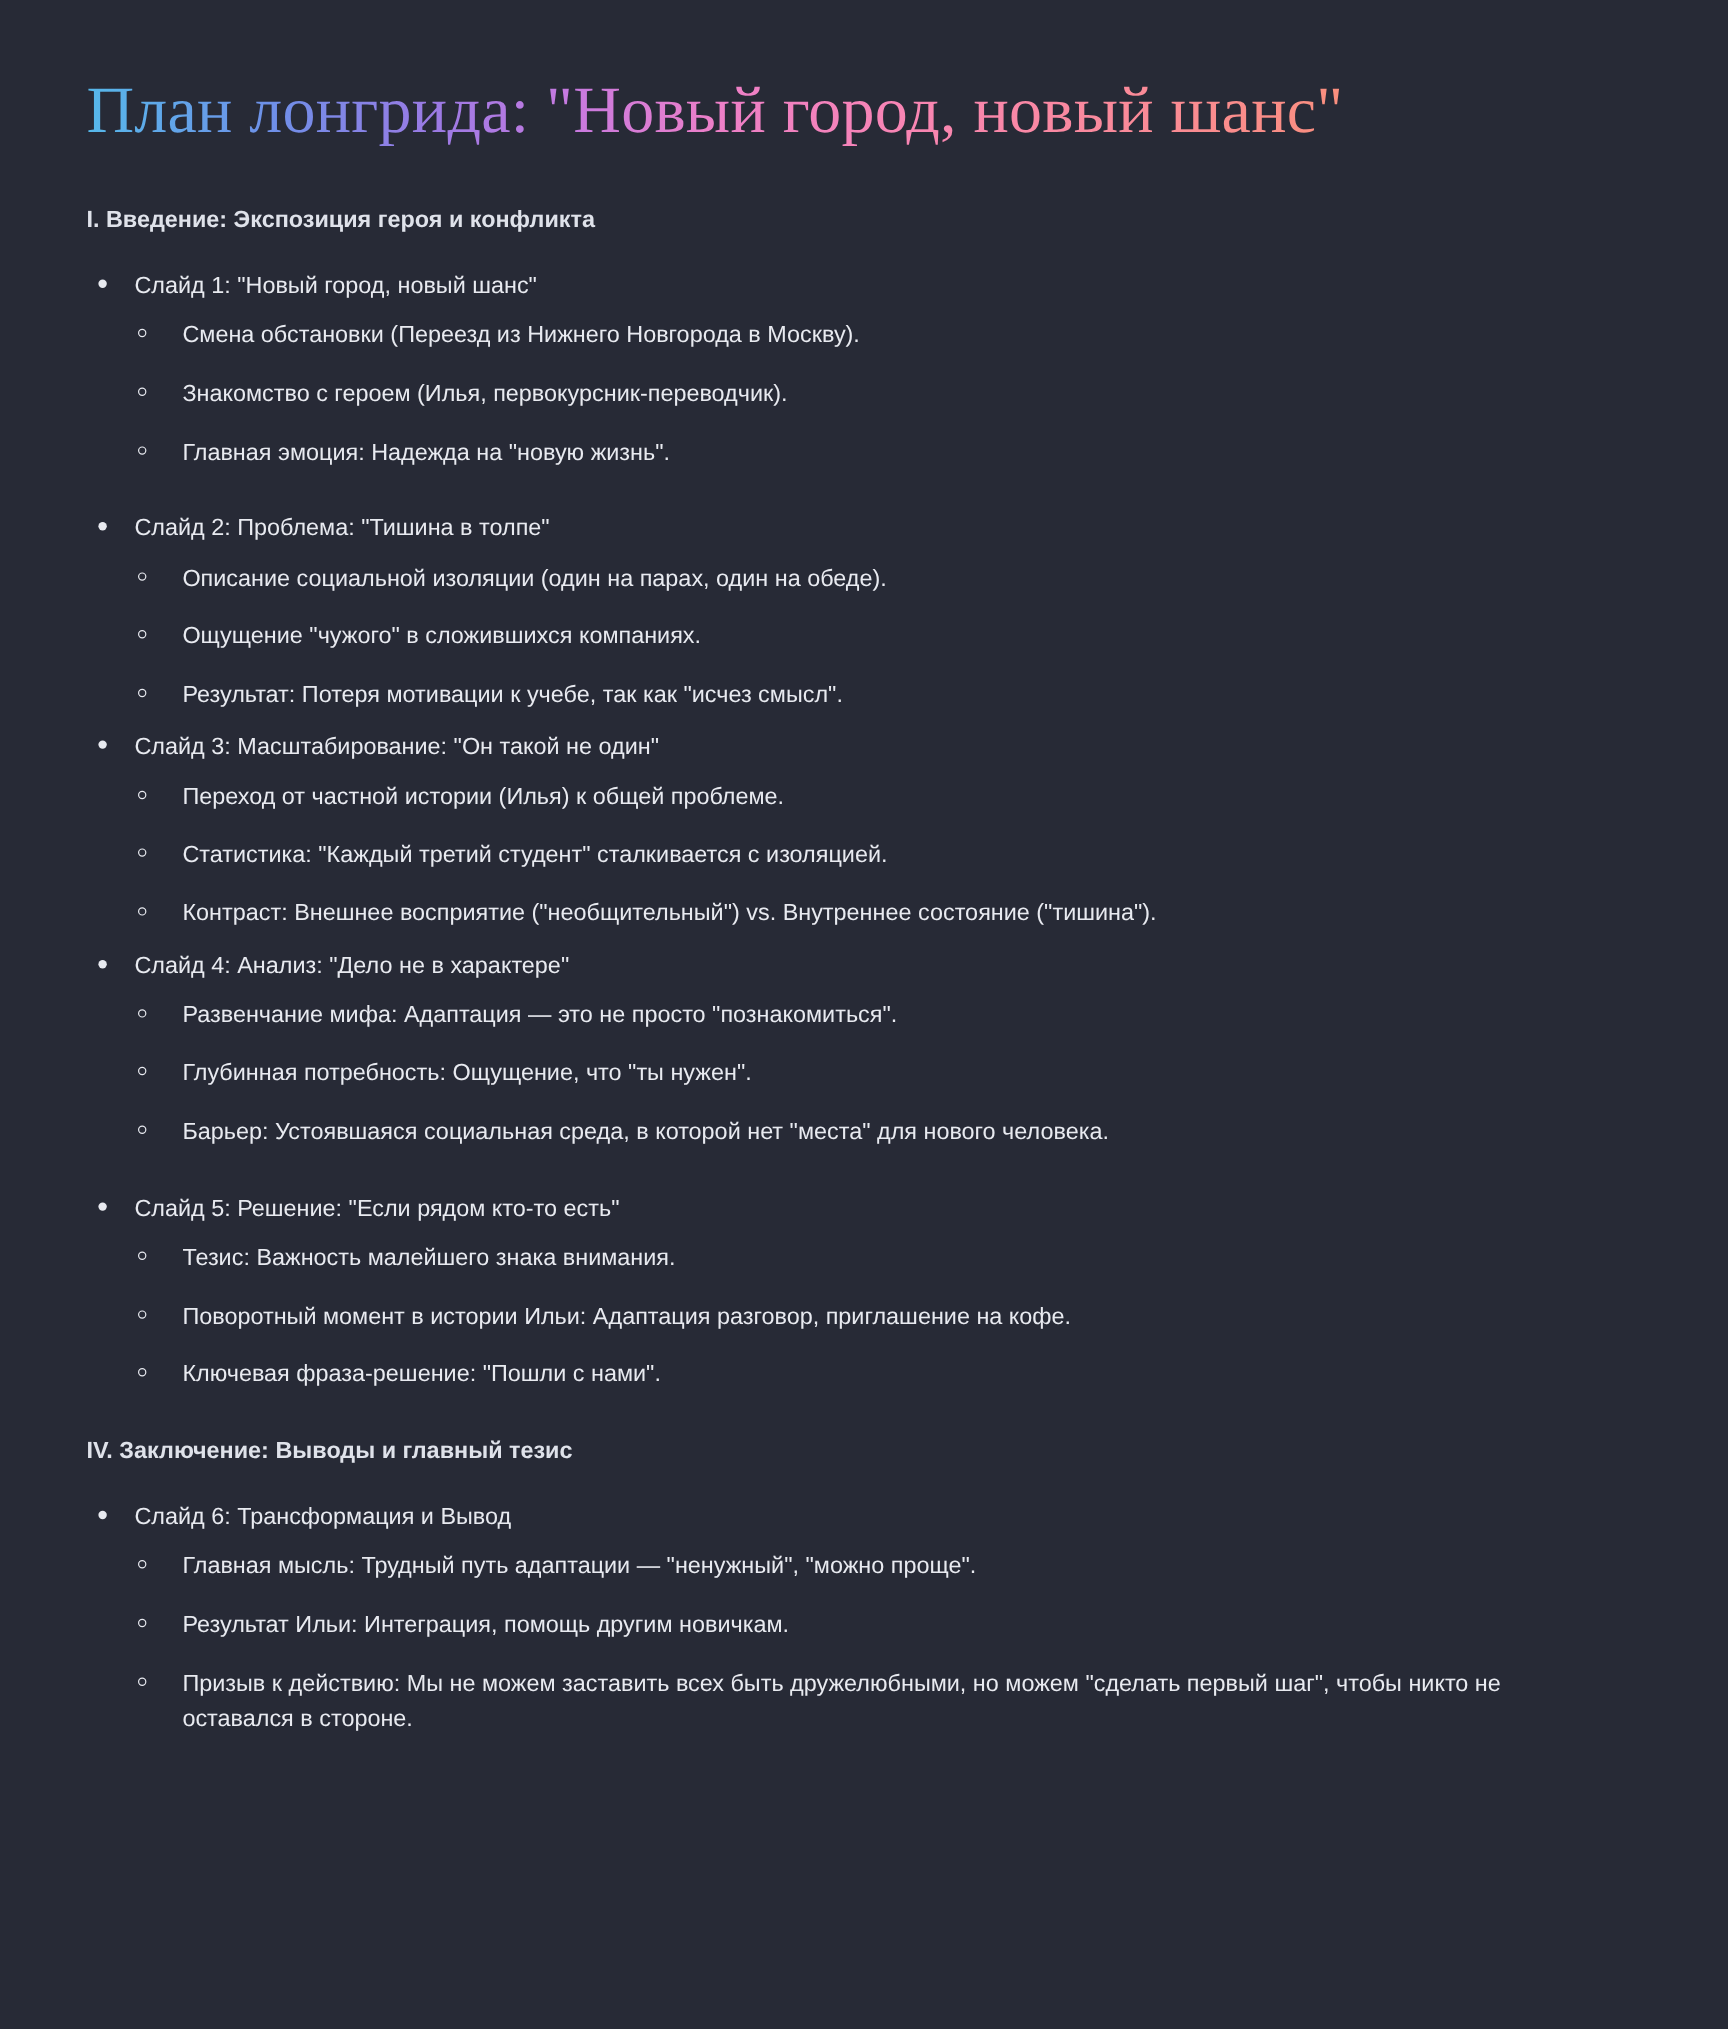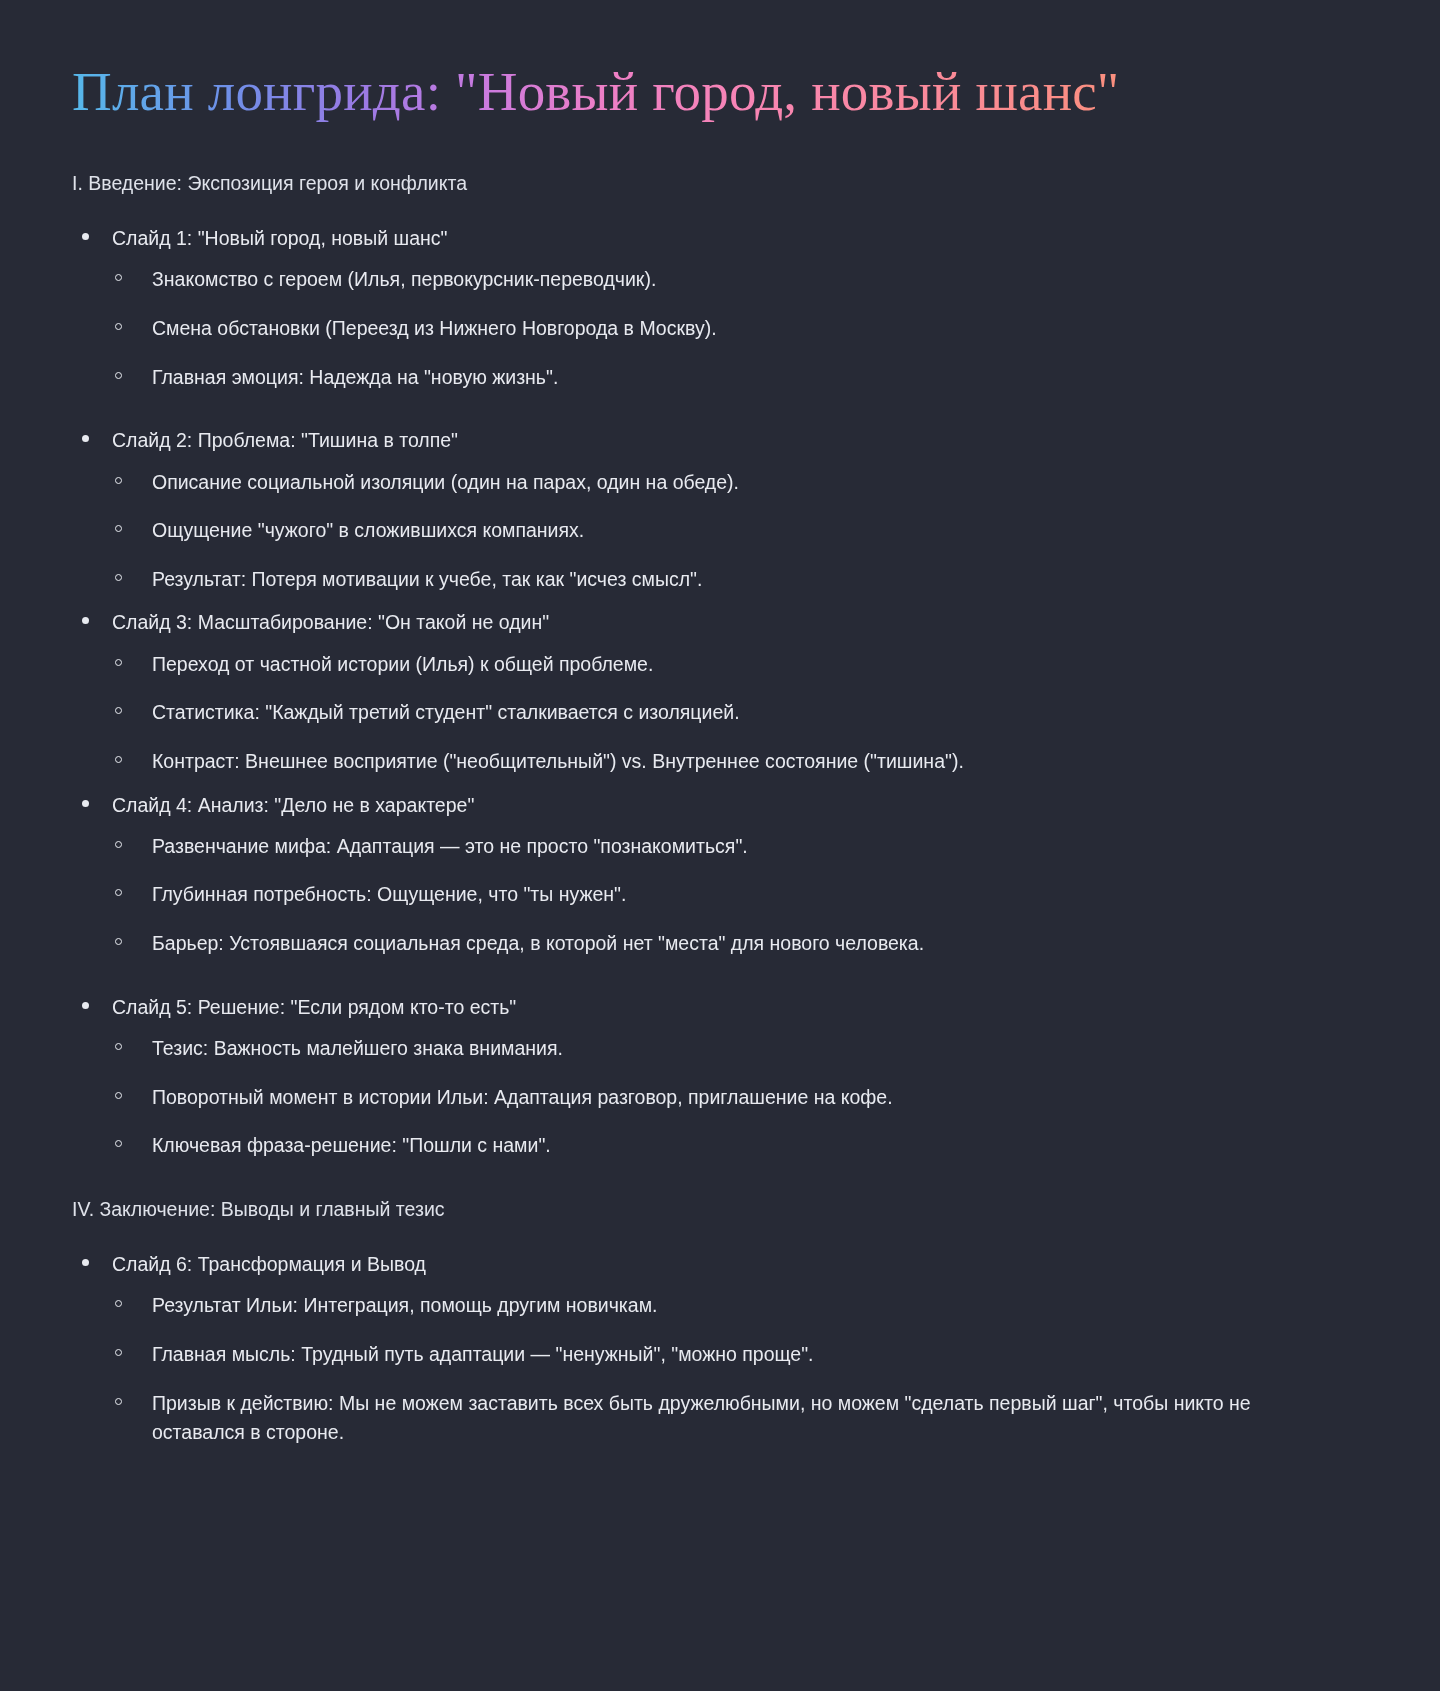--- a/index.html
+++ b/index.html
@@ -46,21 +46,21 @@
     -webkit-background-clip:text;
     background-clip:text;
     color:transparent;
     -webkit-text-fill-color:transparent;
     white-space:nowrap;
   }
 
   
   .section-heading{
     font-size:19.5px;
-    font-weight:400;
+    font-weight:700;
     color:var(--muted);
     line-height:1.5;
     margin:12px 0 10px 0;
     padding:0;
   }
   .section-block{ margin-bottom:34px; }
   .section-block:last-child{ margin-bottom:0; }
   .section-heading-wrap{ margin:0 0 26px 0; }
 
   
@@ -133,25 +133,25 @@
         <div class="section-heading-wrap">
           <p class="section-heading">I. Введение: Экспозиция героя и конфликта</p>
         </div>
         <ul class="level1">
           <li class="l1-item">
             <span class="l1-bullet"></span>
             <span class="l1-text">Слайд 1: "Новый город, новый шанс"</span>
             <ul class="level2">
               <li class="l2-item">
                 <span class="l2-bullet"></span>
+                <span class="l2-text">Смена обстановки (Переезд из Нижнего Новгорода в Москву).</span>
+              </li>
+              <li class="l2-item">
+                <span class="l2-bullet"></span>
                 <span class="l2-text">Знакомство с героем (Илья, первокурсник-переводчик).</span>
-              </li>
-              <li class="l2-item">
-                <span class="l2-bullet"></span>
-                <span class="l2-text">Смена обстановки (Переезд из Нижнего Новгорода в Москву).</span>
               </li>
               <li class="l2-item">
                 <span class="l2-bullet"></span>
                 <span class="l2-text">Главная эмоция: Надежда на "новую жизнь".</span>
               </li>
             </ul>
           </li>
         </ul>
       </div>
       <div class="section-block">
@@ -238,28 +238,28 @@
         <div class="section-heading-wrap">
           <p class="section-heading">IV. Заключение: Выводы и главный тезис</p>
         </div>
         <ul class="level1">
           <li class="l1-item">
             <span class="l1-bullet"></span>
             <span class="l1-text">Слайд 6: Трансформация и Вывод</span>
             <ul class="level2">
               <li class="l2-item">
                 <span class="l2-bullet"></span>
+                <span class="l2-text">Главная мысль: Трудный путь адаптации — "ненужный", "можно проще".</span>
+              </li>
+              <li class="l2-item">
+                <span class="l2-bullet"></span>
                 <span class="l2-text">Результат Ильи: Интеграция, помощь другим новичкам.</span>
               </li>
               <li class="l2-item">
                 <span class="l2-bullet"></span>
-                <span class="l2-text">Главная мысль: Трудный путь адаптации — "ненужный", "можно проще".</span>
-              </li>
-              <li class="l2-item">
-                <span class="l2-bullet"></span>
                 <span class="l2-text">Призыв к действию: Мы не можем заставить всех быть дружелюбными, но можем "сделать первый шаг", чтобы никто не оставался в стороне.</span>
               </li>
             </ul>
           </li>
         </ul>
       </div>
     </div>
 
 </div>
 

